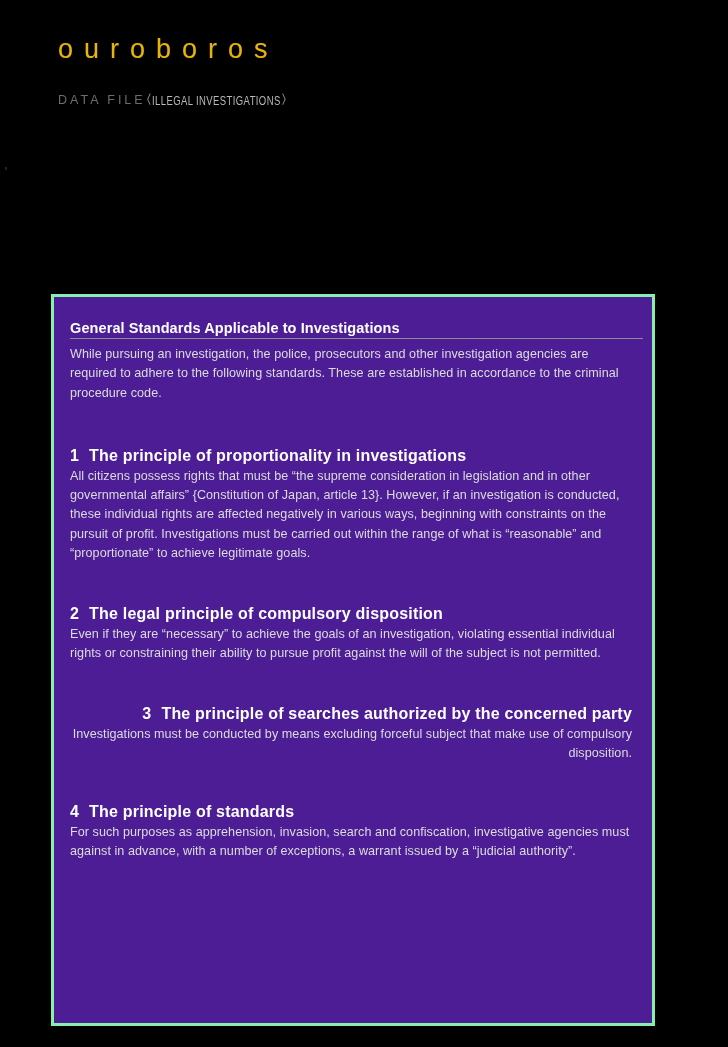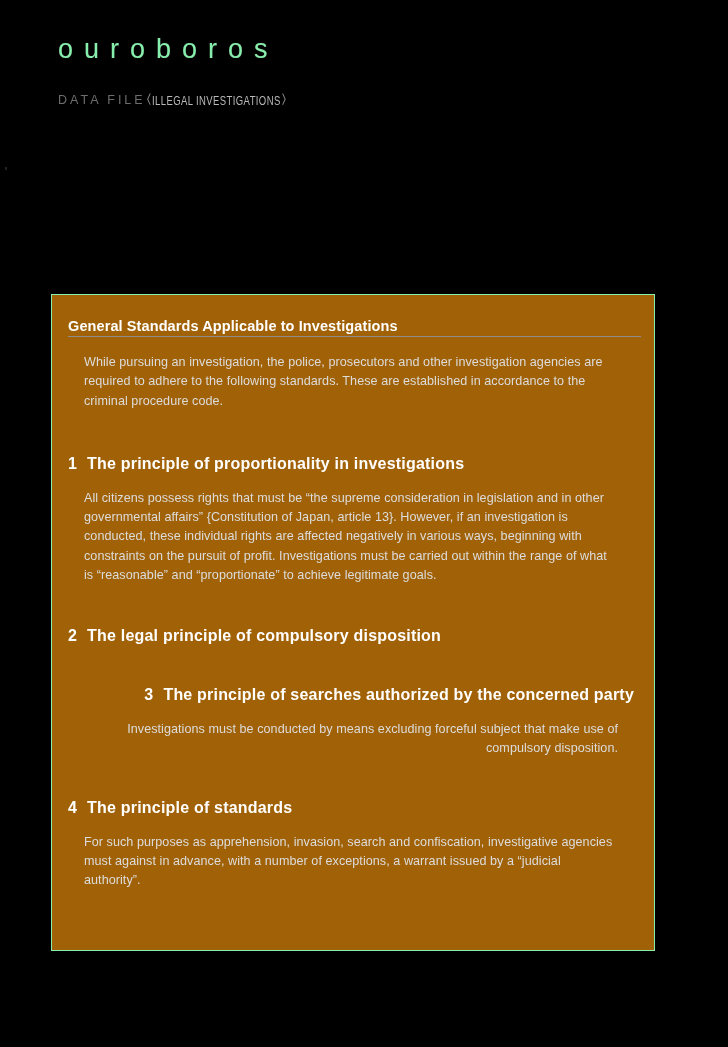--- a/index.html
+++ b/index.html
@@ -21,21 +21,21 @@
   #header {
     position: absolute;
     left: 58px;
     top: 36px;
     width: 400px;
   }
   #logo-word {
     font-family: "Liberation Sans", sans-serif;
     font-size: 27px;
     letter-spacing: 11px;
-    color: #86efac;
+    color: #eab308;
     text-shadow: 0 0 1px #3a3a3a;
     line-height: 1;
     white-space: nowrap;
     font-weight: 400;
   }
   #subtitle-row {
     margin-top: 28px;
     display: flex;
     align-items: flex-end;
     white-space: nowrap;
@@ -67,44 +67,44 @@
     height: 3px;
     background: #222;
   }
 
   
   #doc-panel {
     position: absolute;
     left: 51px;
     top: 294px;
     width: 604px;
-    height: 657px;
-    border: 1px solid #86efac;
-    background: #a16207;
+    height: 732px;
+    border: 3px solid #86efac;
+    background: #4c1d95;
   }
   #doc-inner {
     padding: 22px 20px 0 16px;
   }
 
   h1.doc-title {
     font-size: 14.5px;
     font-weight: bold;
     color: #ffffff;
     margin: 0 0 2px 0;
     letter-spacing: 0.1px;
     display: inline-block;
   }
   .title-rule {
     border-bottom: 1px solid #8d8d8d;
     margin: 0 0 6px 0;
     width: 573px;
   }
 
   p.intro, p.body-text {
-    margin: 16px;
+    margin: 0;
     font-size: 12.6px;
     line-height: 1.53;
     color: #dcdcdc;
     letter-spacing: 0.05px;
   }
 
   .section {
     margin-top: 38px;
   }
   .section h2 {
@@ -149,20 +149,21 @@
       <h2>
         <span class="num">1</span><span>The principle of proportionality in investigations</span>
       </h2>
       <p class="body-text">All citizens possess rights that must be “the supreme consideration in legislation and in other governmental affairs” {Constitution of Japan, article 13}. However, if an investigation is conducted, these individual rights are affected negatively in various ways, beginning with constraints on the pursuit of profit. Investigations must be carried out within the range of what is “reasonable” and “proportionate” to achieve legitimate goals.</p>
     </div>
 
     <div class="section sec-2">
       <h2>
         <span class="num">2</span><span>The legal principle of compulsory disposition</span>
       </h2>
+      <p class="body-text">Even if they are “necessary” to achieve the goals of an investigation, violating essential individual rights or constraining their ability to pursue profit against the will of the subject is not permitted.</p>
     </div>
 
     <div class="section sec-3">
       <h2>
         <span class="num">3</span><span>The principle of searches authorized by the concerned party</span>
       </h2>
       <p class="body-text">Investigations must be conducted by means excluding forceful subject that make use of compulsory disposition.</p>
     </div>
 
     <div class="section sec-4">

